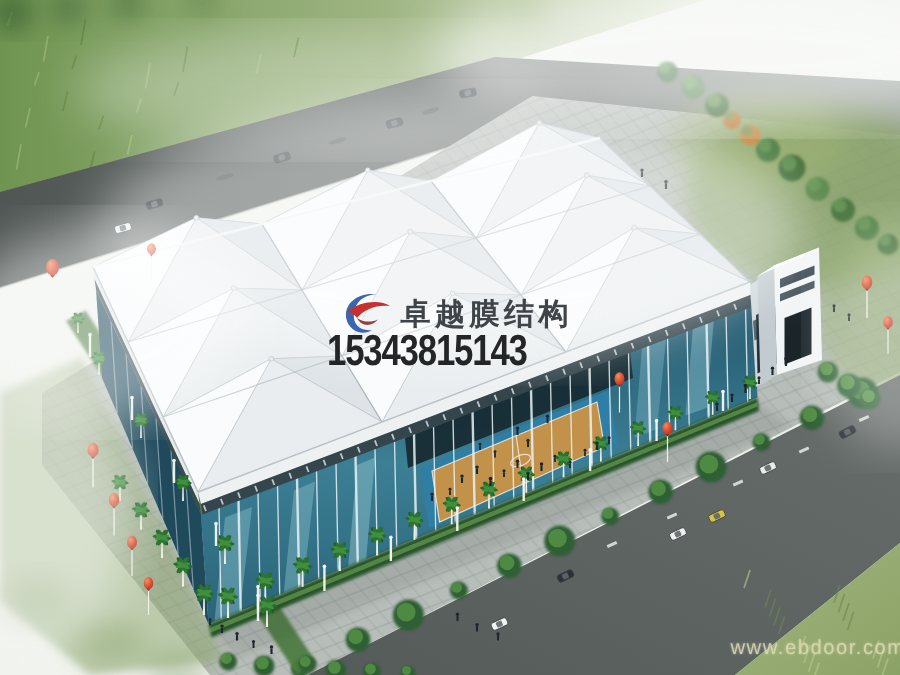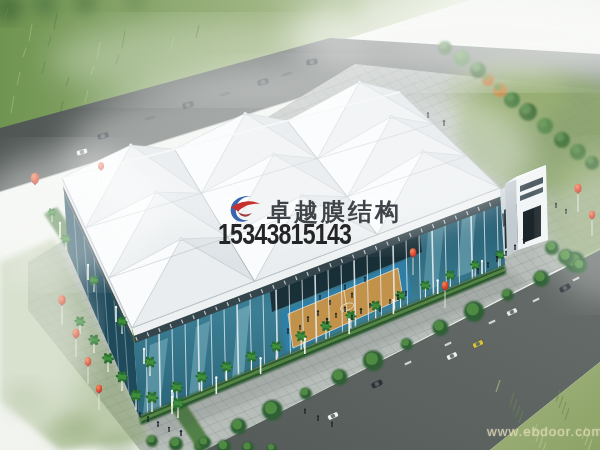--- a/index.html
+++ b/index.html
@@ -4,21 +4,21 @@
 <style>
   html,body{margin:0;padding:0;background:#888;}
   #stage{
     position:relative;width:600px;height:450px;overflow:hidden;
     font-family:"Liberation Sans","DejaVu Sans",sans-serif;
     background:linear-gradient(135deg,#eef1e9 0%,#f3f5ef 40%,#eef1ea 100%);
   }
   #scene{position:absolute;left:0;top:0;}
   .wm{position:absolute;z-index:40;}
   #wm-brand{
-    left:267px;top:196px;font-size:24px;font-weight:bold;color:#3f4449;
+    left:267px;top:196px;font-size:20px;font-weight:bold;color:#3f4449;
     letter-spacing:3px;white-space:nowrap;
   }
   #wm-phone{
     left:218px;top:218px;font-size:29px;font-weight:bold;color:#17191b;
     letter-spacing:-1px;transform:scaleX(0.8);transform-origin:left top;
     white-space:nowrap;opacity:.94;
   }
   #wm-logo{left:224px;top:193px;width:42px;height:36px;}
   #wm-site{
     left:487px;top:424px;font-size:13.5px;color:rgba(224,216,170,0.85);

